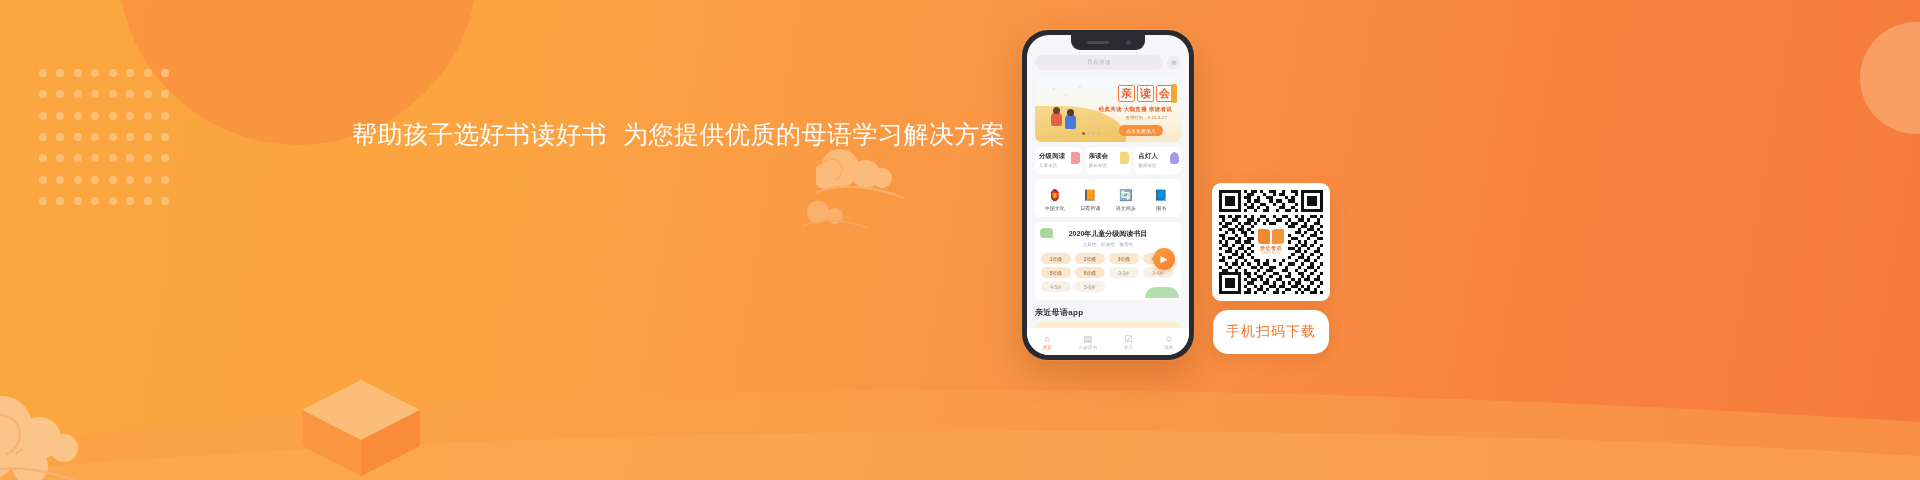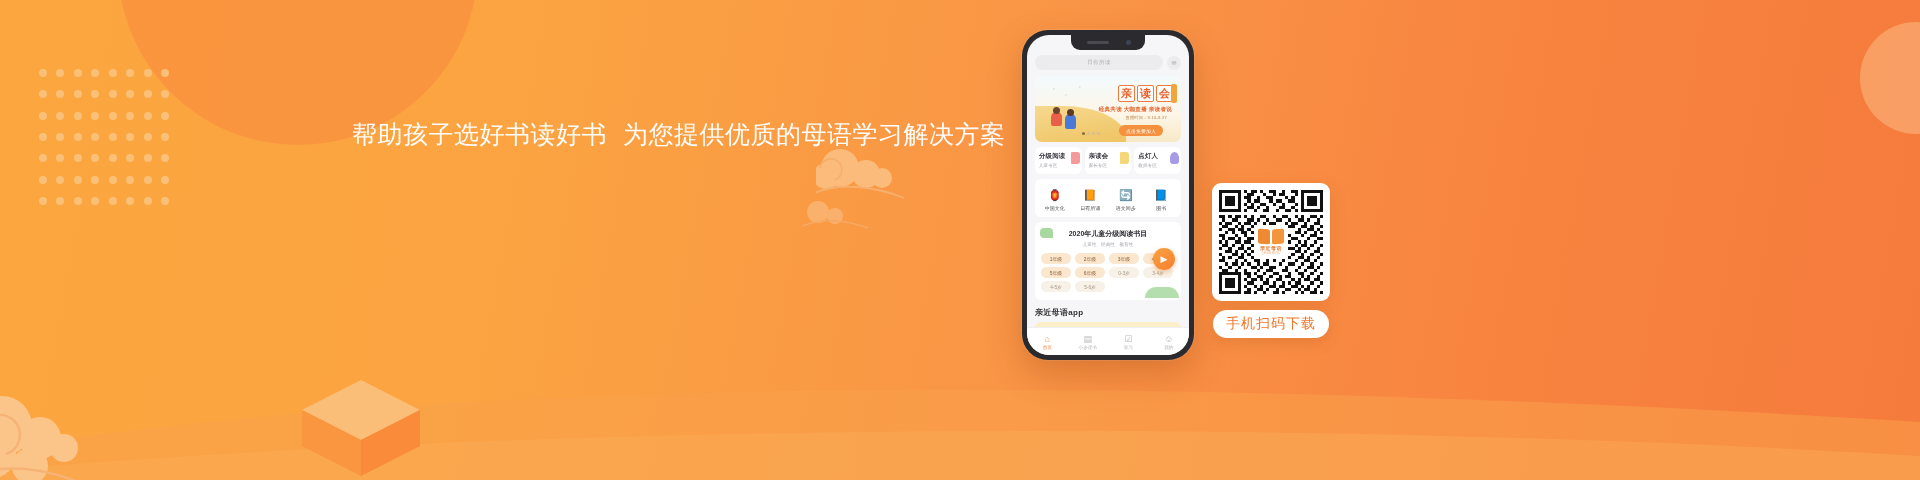--- a/index.html
+++ b/index.html
@@ -211,21 +211,21 @@
   .qr-logo .bkico i{
     position:absolute; top:0; width:12px; height:15px; background:#F2953B;
     border-radius:2px;
   }
   .qr-logo .bkico i:first-child{ left:0; transform:skewY(5deg); background:#EE8A32; }
   .qr-logo .bkico i:last-child{ right:0; transform:skewY(-5deg); }
   .qr-logo b{ font-size:5px; color:#E2752B; letter-spacing:.5px; line-height:6px; }
   .qr-logo em{ font-style:normal; font-size:2.6px; color:#EBA268; letter-spacing:.2px; }
 
   .dl-btn{
-    position:absolute; left:1213px; top:310px; width:116px; height:28px;
+    position:absolute; left:1213px; top:310px; width:116px; height:44px;
     background:#ffffff; border-radius:15px; display:flex; align-items:center;
     justify-content:center; color:#F2772C; font-size:14px; letter-spacing:1px;
     box-shadow:0 5px 14px rgba(170,80,20,.22);
   }
 </style>
 </head>
 <body>
 
 <div class="banner">
 

